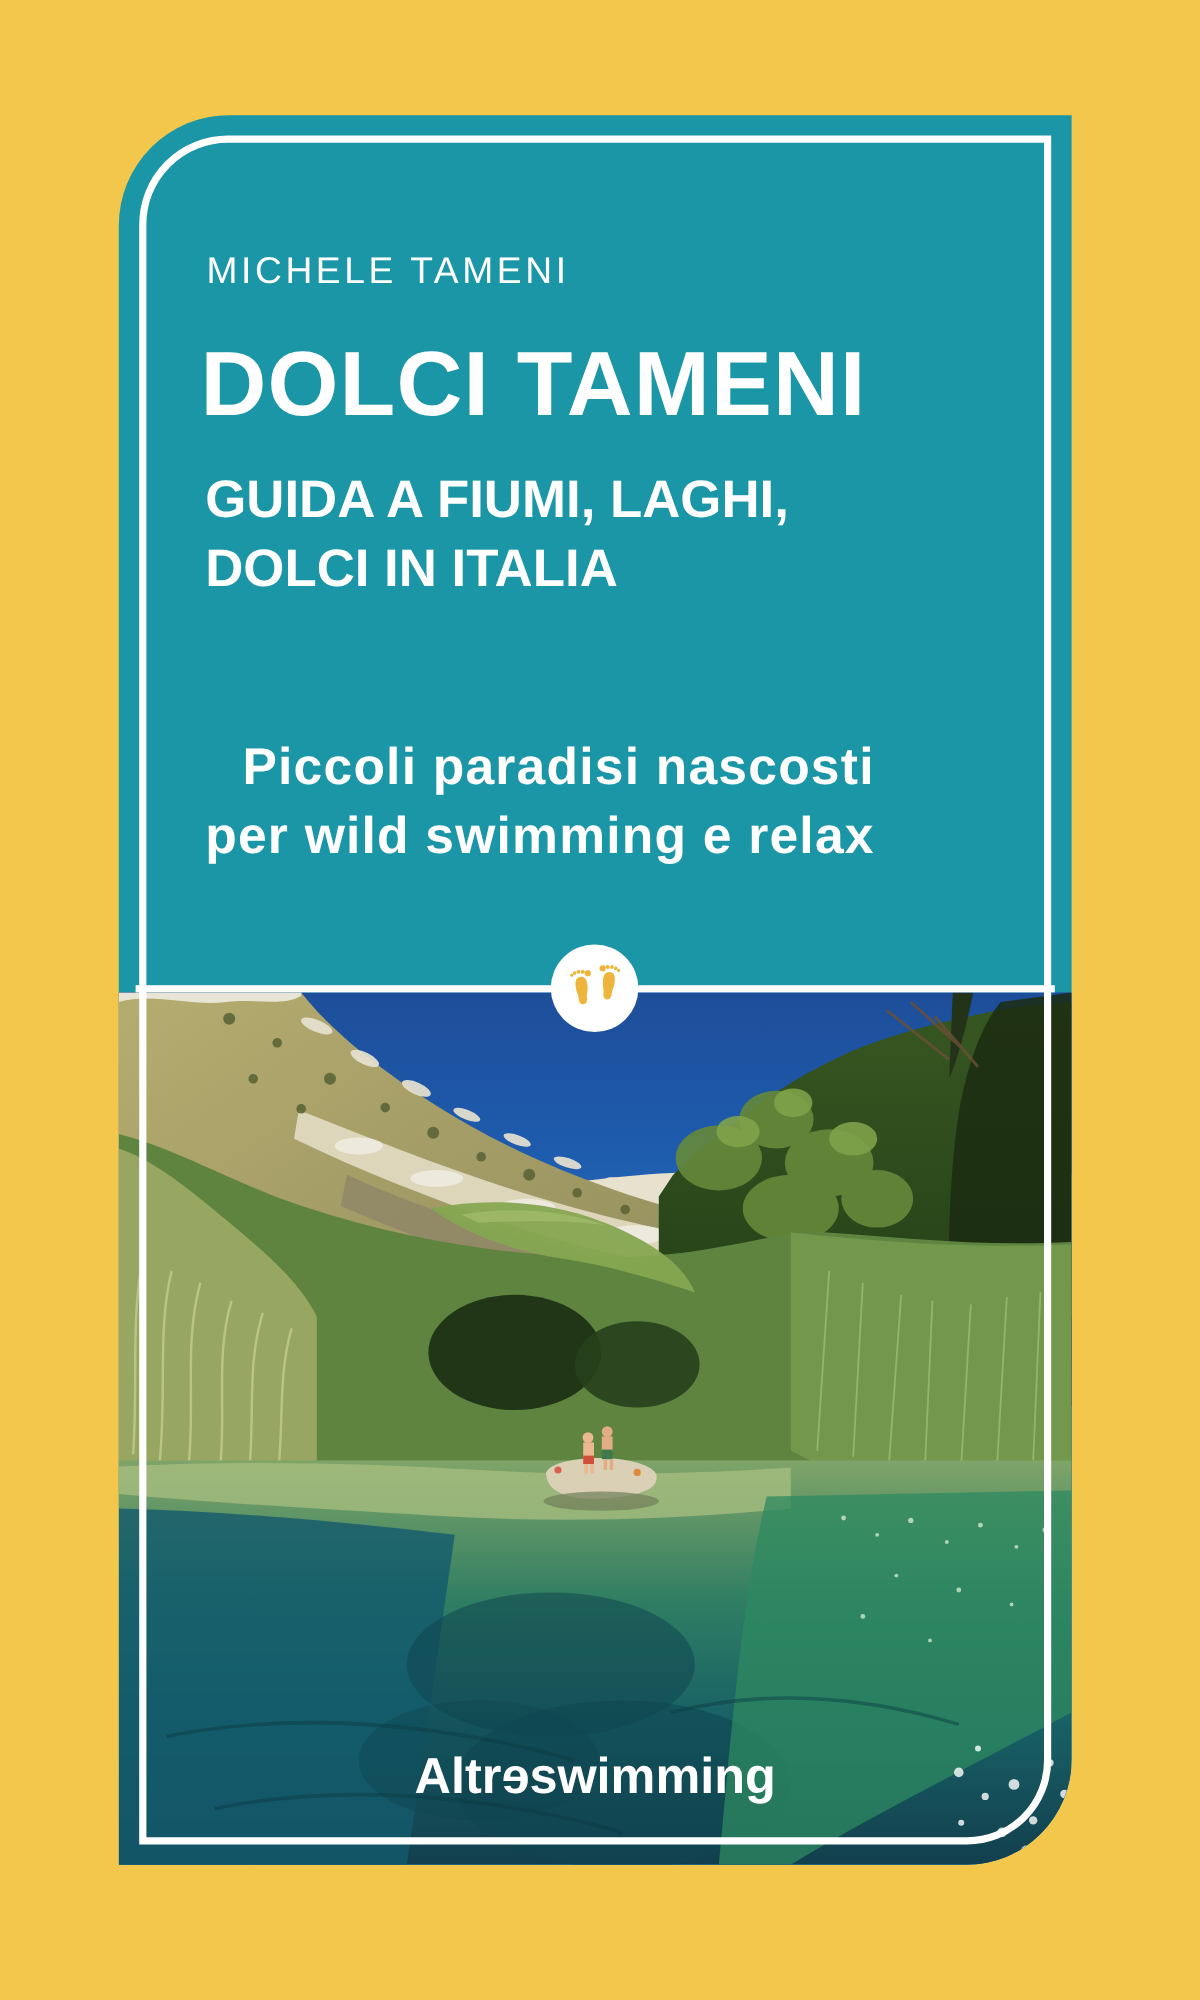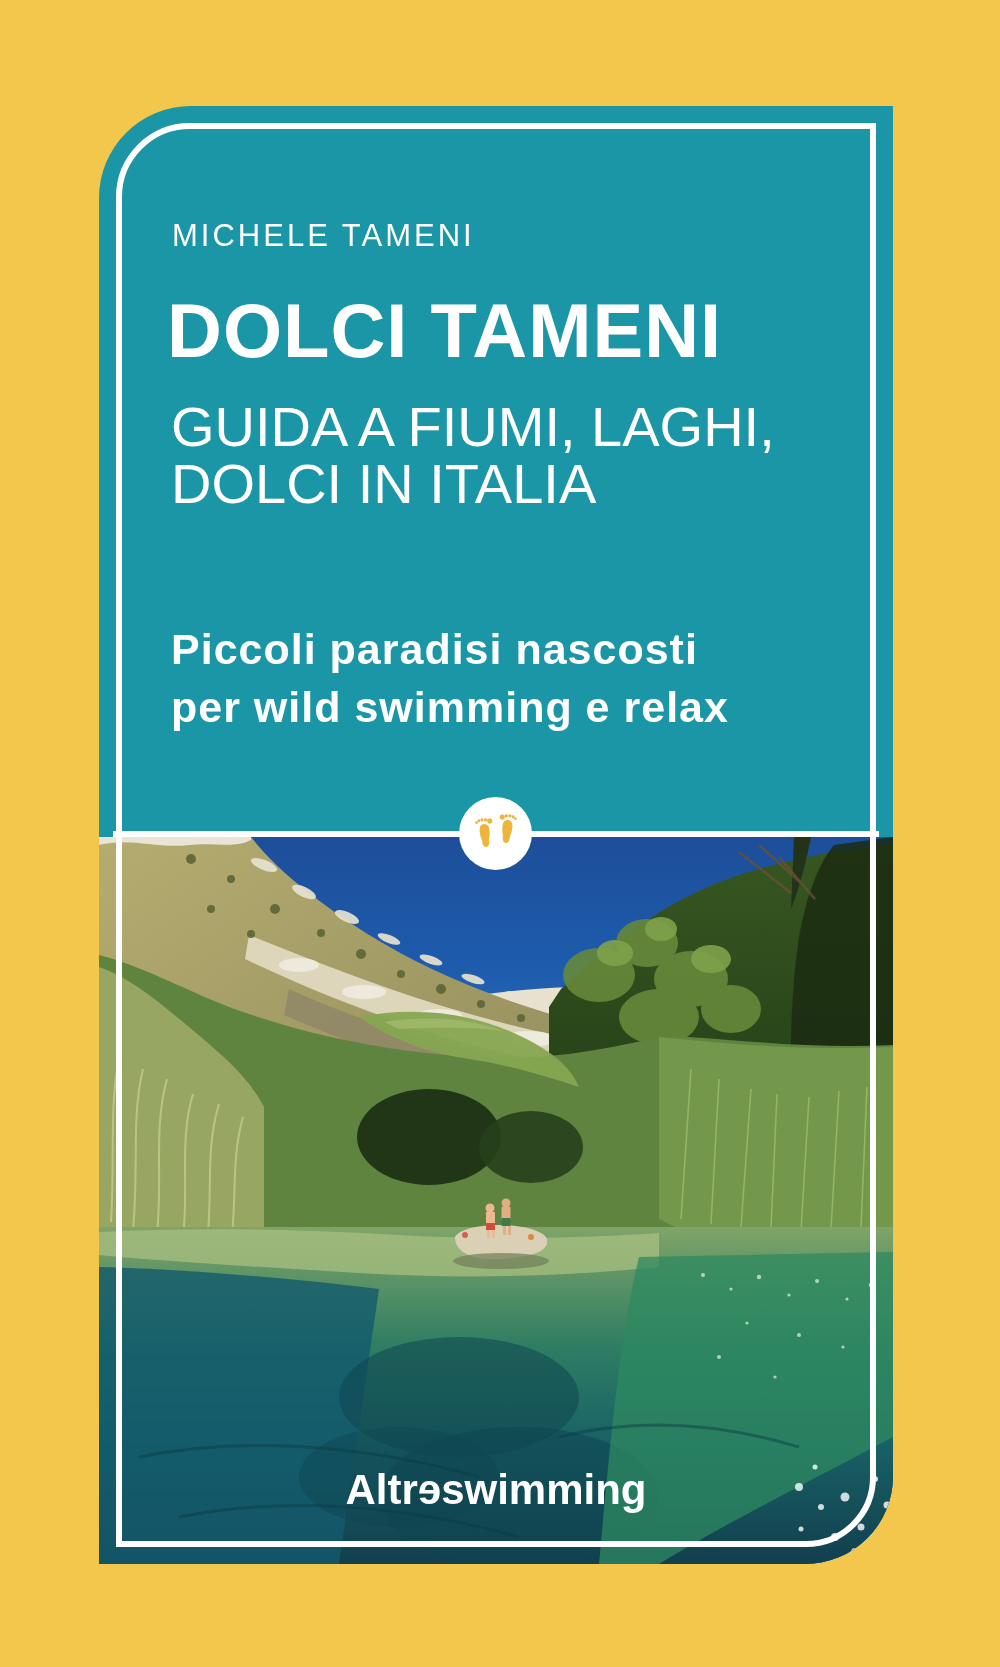--- a/index.html
+++ b/index.html
@@ -2,41 +2,41 @@
 <html style="--background-yellow: #f3c74b; --panel-teal: #1a96a6; --text-white: #ffffff; --footprint-yellow: #eeb53c;"><head>
 <meta charset="utf-8">
 <style>
   html,body{margin:0;padding:0;}
   body{
     width:1000px;height:1667px;position:relative;overflow:hidden;
     background:var(--background-yellow,#f3c74b);
     font-family:"Liberation Sans",sans-serif;
   }
   .card{
-    position:absolute;left:99px;top:106px;width:794px;height:1458px;
+    position:absolute;left:99px;top:96px;width:794px;height:1458px;
     background:var(--panel-teal,#1a96a6);
     border-radius:92px 0 88px 0;
     overflow:hidden;
   }
   .panel-teal{position:absolute;left:0;top:0;width:794px;height:725px;z-index:1;}
   .author{
     position:absolute;left:73px;top:112px;
     color:var(--text-white,#fff);font-size:31px;font-weight:500;letter-spacing:3px;
   }
   .title{
     position:absolute;left:68px;top:185px;margin:0;
     color:var(--text-white,#fff);font-size:76px;font-weight:900;letter-spacing:1px;line-height:1.05;
   }
   .subtitle{
     position:absolute;left:72px;top:292px;
-    color:var(--text-white,#fff);font-size:56px;font-weight:400;line-height:57px;letter-spacing:0px;
+    color:var(--text-white,#fff);font-size:44px;font-weight:700;line-height:57px;letter-spacing:0px;
   }
   .tagline{
     position:absolute;left:72px;top:514px;
-    color:var(--text-white,#fff);font-size:43px;font-weight:600;line-height:58px;letter-spacing:1px;
+    color:var(--text-white,#fff);font-size:43px;font-weight:600;line-height:58px;letter-spacing:1px;text-align:right;
   }
   .photo{position:absolute;left:0;top:731px;width:794px;height:727px;z-index:2;background:#1d5dae;}
   .photo svg.scene{position:absolute;left:0;top:0;width:794px;height:727px;display:block;}
   .divider{
     position:absolute;left:14px;right:14px;top:725px;height:6px;
     background:var(--text-white,#fff);z-index:4;
   }
   .inner-border{
     position:absolute;left:17px;top:17px;right:17px;bottom:17px;
     border:6px solid var(--text-white,#fff);

